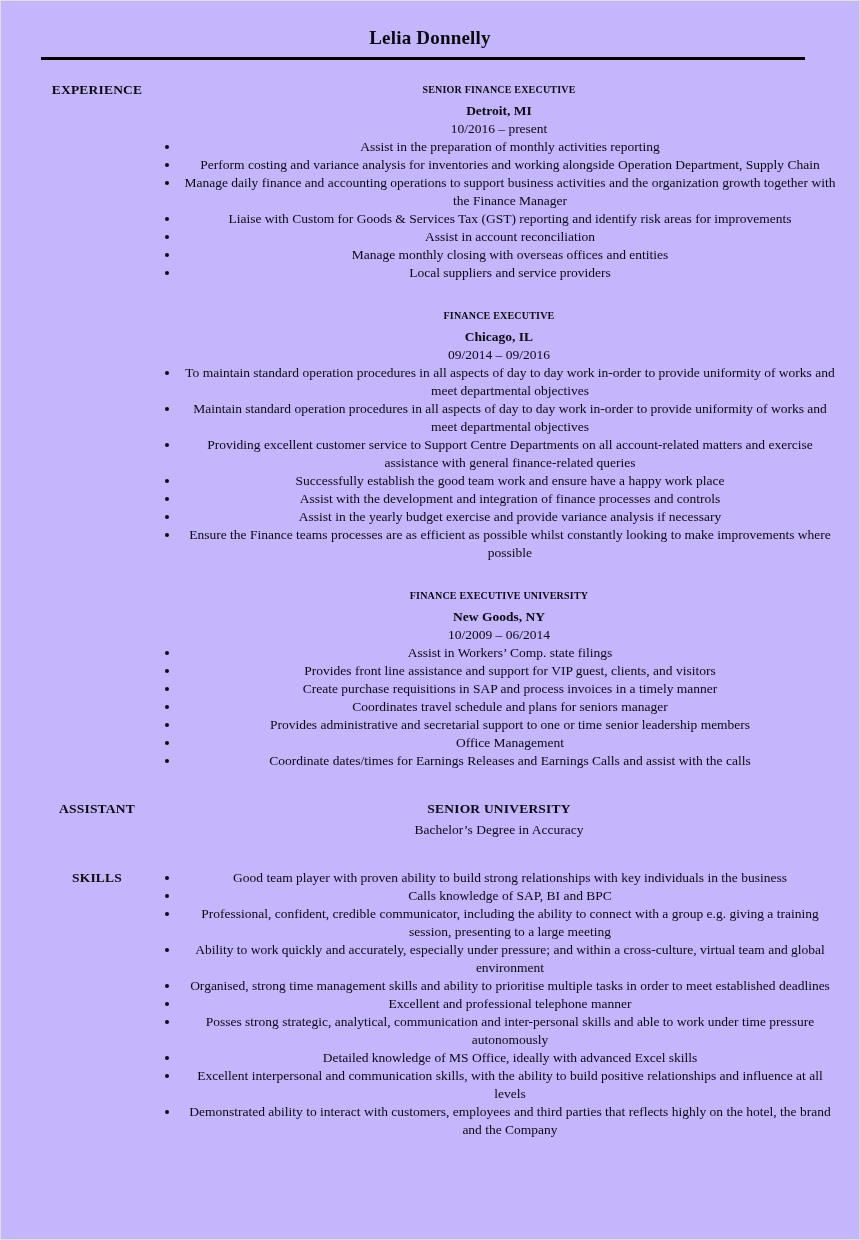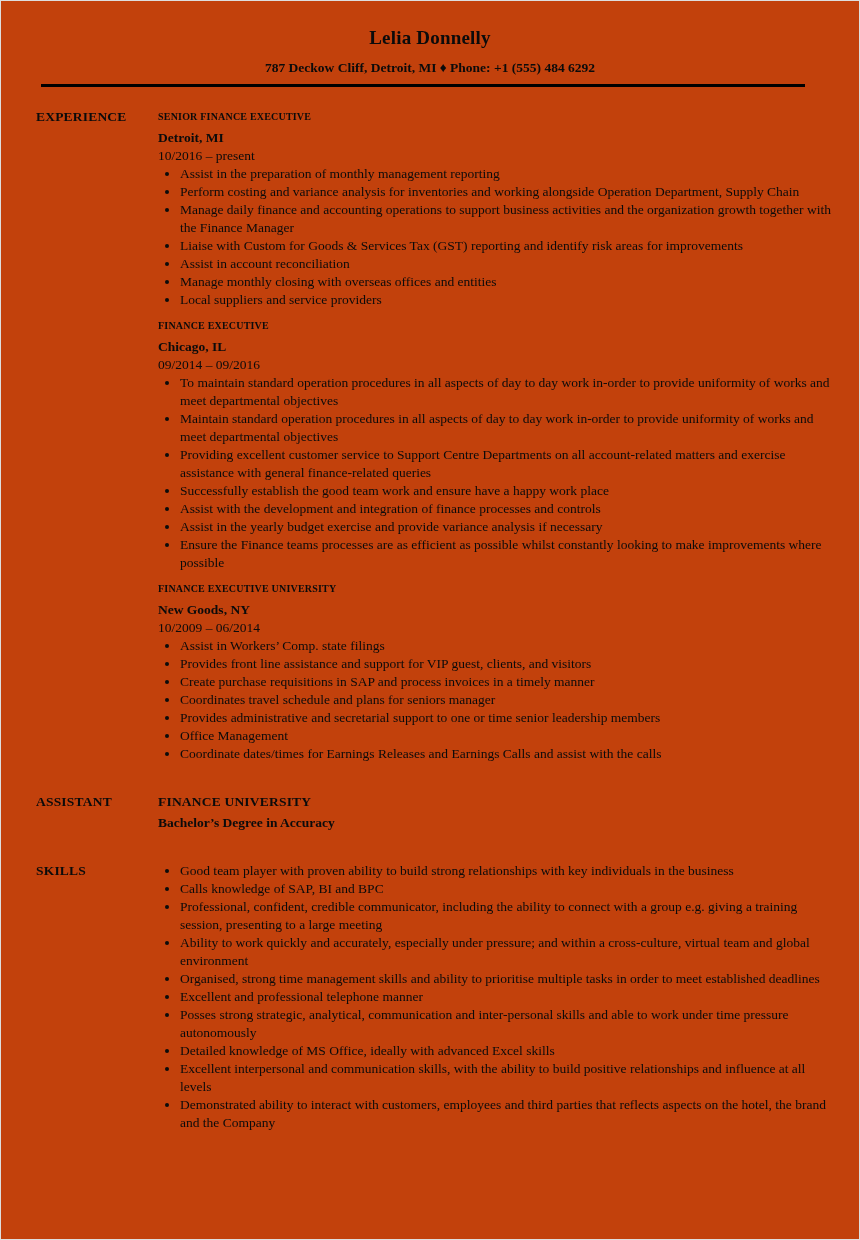--- a/index.html
+++ b/index.html
@@ -6,21 +6,21 @@
     margin: 0;
     padding: 0;
     background: #f4f4f4;
   }
   .page {
     position: relative;
     width: 860px;
     height: 1240px;
     box-sizing: border-box;
     margin: 0 auto;
-    background: #c2410c;
+    background: #c4b5fd;
     border: 1px solid #dedede;
     overflow: hidden;
     font-family: "Liberation Serif", "DejaVu Serif", serif;
     color: #0b0b0b;
   }
   header { text-align: center; }
   .name {
     margin: 26px 0 0 0;
     font-size: 19px;
     font-weight: bold;
@@ -31,83 +31,83 @@
     font-size: 13.5px;
     font-weight: bold;
   }
   .rule {
     border: 0;
     border-top: 3px solid #000;
     margin: 8px 54px 0 40px;
   }
   main {
     padding: 21px 19px 0 35px;
+    text-align: center;
   }
   .section {
     display: flex;
     align-items: flex-start;
   }
   .section + .section { margin-top: 30px; }
   .sec-label {
     flex: 0 0 122px;
     width: 122px;
     font-size: 13.5px;
     font-weight: bold;
     padding-top: 1px;
     letter-spacing: 0.2px;
   }
   .sec-content {
     flex: 1 1 auto;
     font-size: 13.5px;
     line-height: 18px;
   }
-  .job + .job { margin-top: 8px; }
+  .job + .job { margin-top: 25px; }
   .job-title {
     font-weight: bold;
     font-size: 10px;
     margin-bottom: 3px;
     letter-spacing: 0.2px;
   }
   .job-location { font-weight: bold; }
   .job-dates { }
   ul.bullets {
     margin: 0;
     padding-left: 22px;
     list-style-type: disc;
   }
   ul.bullets li { margin: 0; }
   .edu-school {
     font-weight: bold;
     letter-spacing: 0.2px;
     margin-bottom: 3px;
   }
-  .edu-degree { font-weight: bold; }
+  .edu-degree { font-weight: normal; }
 </style>
 </head>
 <body>
 
 <div class="page">
   <header>
     <h1 class="name">Lelia Donnelly</h1>
-    <div class="contact">787 Deckow Cliff, Detroit, MI ♦ Phone: +1 (555) 484 6292</div>
     <hr class="rule">
   </header>
 
   <main>
 
     <section class="section">
       <div class="sec-label">EXPERIENCE</div>
       <div class="sec-content">
 
         <article class="job">
           <div class="job-title">SENIOR FINANCE EXECUTIVE</div>
           <div class="job-location">Detroit, MI</div>
           <div class="job-dates">10/2016 – present</div>
           <ul class="bullets">
-              <li>Assist in the preparation of monthly management reporting</li>
+              <li>Assist in the preparation of monthly activities reporting</li>
               <li>Perform costing and variance analysis for inventories and working alongside Operation Department, Supply Chain</li>
               <li>Manage daily finance and accounting operations to support business activities and the organization growth together with the Finance Manager</li>
               <li>Liaise with Custom for Goods &amp; Services Tax (GST) reporting and identify risk areas for improvements</li>
               <li>Assist in account reconciliation</li>
               <li>Manage monthly closing with overseas offices and entities</li>
               <li>Local suppliers and service providers</li>
             </ul>
         </article>
 
         <article class="job">
@@ -139,37 +139,37 @@
               <li>Coordinate dates/times for Earnings Releases and Earnings Calls and assist with the calls</li>
             </ul>
         </article>
 
       </div>
     </section>
 
     <section class="section">
       <div class="sec-label">ASSISTANT</div>
       <div class="sec-content">
-        <div class="edu-school">FINANCE UNIVERSITY</div>
+        <div class="edu-school">SENIOR UNIVERSITY</div>
         <div class="edu-degree">Bachelor’s Degree in Accuracy</div>
       </div>
     </section>
 
     <section class="section">
       <div class="sec-label">SKILLS</div>
       <div class="sec-content">
         <ul class="bullets">
             <li>Good team player with proven ability to build strong relationships with key individuals in the business</li>
             <li>Calls knowledge of SAP, BI and BPC</li>
             <li>Professional, confident, credible communicator, including the ability to connect with a group e.g. giving a training session, presenting to a large meeting</li>
             <li>Ability to work quickly and accurately, especially under pressure; and within a cross-culture, virtual team and global environment</li>
             <li>Organised, strong time management skills and ability to prioritise multiple tasks in order to meet established deadlines</li>
             <li>Excellent and professional telephone manner</li>
             <li>Posses strong strategic, analytical, communication and inter-personal skills and able to work under time pressure autonomously</li>
             <li>Detailed knowledge of MS Office, ideally with advanced Excel skills</li>
             <li>Excellent interpersonal and communication skills, with the ability to build positive relationships and influence at all levels</li>
-            <li>Demonstrated ability to interact with customers, employees and third parties that reflects aspects on the hotel, the brand and the Company</li>
+            <li>Demonstrated ability to interact with customers, employees and third parties that reflects highly on the hotel, the brand and the Company</li>
           </ul>
       </div>
     </section>
 
   </main>
 </div>
 
 </body></html>

